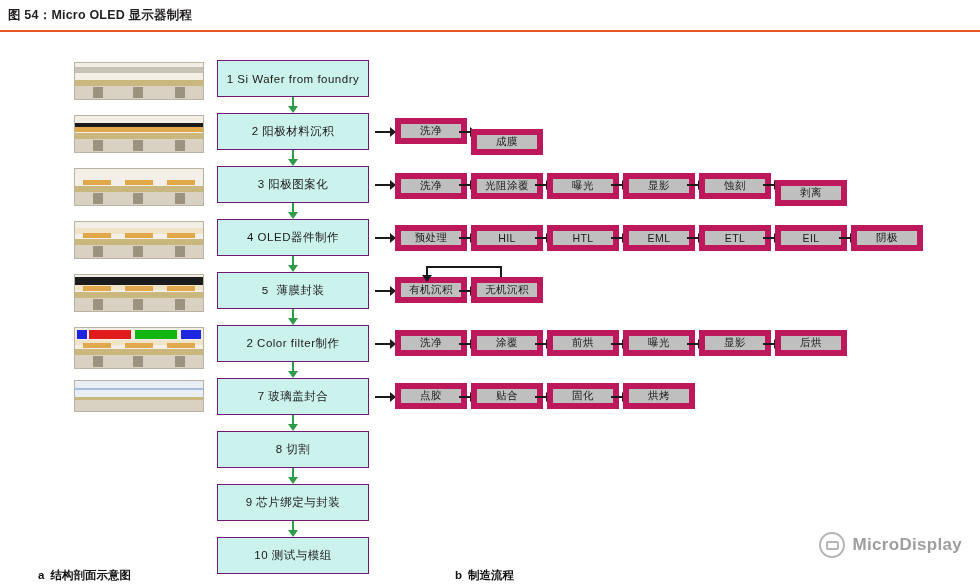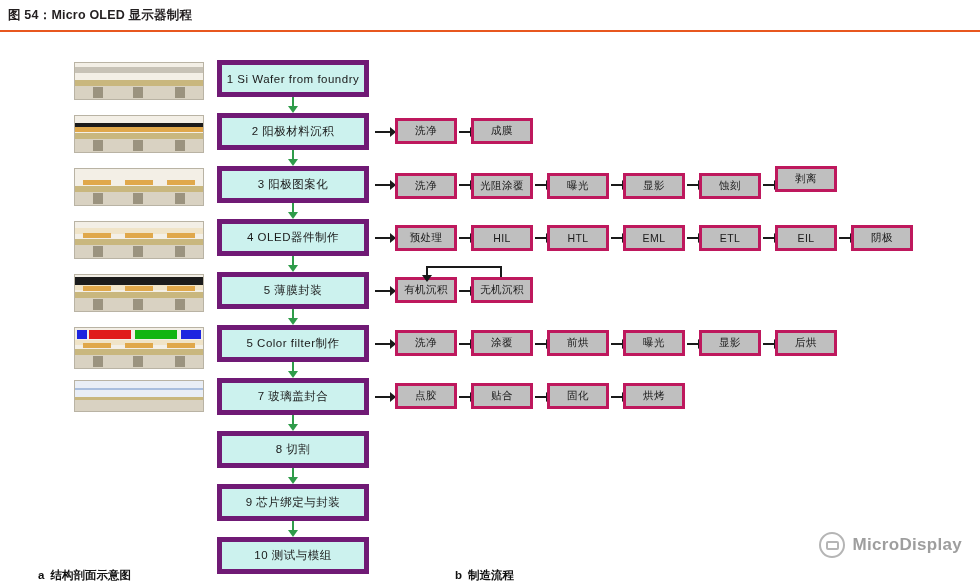--- a/index.html
+++ b/index.html
@@ -92,35 +92,35 @@
   .stack .glass {
     background: #e9eef6;
   }
 
   
   .mainbox {
     position: absolute;
     width: 152px;
     height: 37px;
     background: #ccf2ee;
-    border: 5px solid #701a75;
+    border: 1px solid #701a75;
     box-sizing: border-box;
     display: flex;
     align-items: center;
     justify-content: center;
     font-size: 11.5px;
     color: #1a1a1a;
     letter-spacing: 0.5px;
   }
   .subbox {
     position: absolute;
-    width: 62px;
+    width: 72px;
     height: 26px;
     background: #bfbfbf;
-    border: 3px solid #be185d;
+    border: 6px solid #be185d;
     box-sizing: border-box;
     display: flex;
     align-items: center;
     justify-content: center;
     font-size: 10.5px;
     color: #1a1a1a;
     letter-spacing: 0.4px;
   }
   
   .arrow-down {
@@ -280,54 +280,54 @@
   <div class="layer-full glass" style="top:0; height:20px;"></div>
   <div class="base" style="height:11px; background:#d9d2c2;"></div>
   <div class="layer-full" style="bottom:11px; height:3px; background:#c9b77e; top:auto;"></div>
   <div class="layer-full" style="top:7px; height:2px; background:#a9bede;"></div>
 </div>
 
 <div class="mainbox" style="left:217px; top:60px;">1 Si Wafer from  foundry</div>
 <div class="mainbox" style="left:217px; top:113px;">2 阳极材料沉积</div>
 <div class="mainbox" style="left:217px; top:166px;">3 阳极图案化</div>
 <div class="mainbox" style="left:217px; top:219px;">4 OLED器件制作</div>
-<div class="mainbox" style="left:217px; top:272px;">5  薄膜封装</div>
-<div class="mainbox" style="left:217px; top:325px;">5 Color filter制作</div>
+<div class="mainbox" style="left:217px; top:272px;font-family:Liberation Mono, monospace;">5  薄膜封装</div>
+<div class="mainbox" style="left:217px; top:325px;">2 Color filter制作</div>
 <div class="mainbox" style="left:217px; top:378px;">7 玻璃盖封合</div>
 <div class="mainbox" style="left:217px; top:431px;">8  切割</div>
 <div class="mainbox" style="left:217px; top:484px;">9 芯片绑定与封装</div>
 <div class="mainbox" style="left:217px; top:537px;">10 测试与模组</div>
 
 <div class="arrow-down" style="left:292px; top:97px;  height:9px;"></div>
 <div class="arrow-down" style="left:292px; top:150px; height:9px;"></div>
 <div class="arrow-down" style="left:292px; top:203px; height:9px;"></div>
 <div class="arrow-down" style="left:292px; top:256px; height:9px;"></div>
 <div class="arrow-down" style="left:292px; top:309px; height:9px;"></div>
 <div class="arrow-down" style="left:292px; top:362px; height:9px;"></div>
 <div class="arrow-down" style="left:292px; top:415px; height:9px;"></div>
 <div class="arrow-down" style="left:292px; top:468px; height:9px;"></div>
 <div class="arrow-down" style="left:292px; top:521px; height:9px;"></div>
 
 <div class="arrow-right" style="left:375px; top:131px; width:15px;"></div>
 <div class="subbox" style="left:395px; top:118px;">洗净</div>
 <div class="arrow-right" style="left:459px; top:131px; width:11px;"></div>
-<div class="subbox" style="left:471px; top:118px;">成膜</div>
+<div class="subbox" style="left:471px; top:129px;">成膜</div>
 
 <div class="arrow-right" style="left:375px; top:184px; width:15px;"></div>
 <div class="subbox" style="left:395px; top:173px;">洗净</div>
 <div class="arrow-right" style="left:459px; top:184px; width:11px;"></div>
 <div class="subbox" style="left:471px; top:173px;">光阻涂覆</div>
 <div class="arrow-right" style="left:535px; top:184px; width:11px;"></div>
 <div class="subbox" style="left:547px; top:173px;">曝光</div>
 <div class="arrow-right" style="left:611px; top:184px; width:11px;"></div>
 <div class="subbox" style="left:623px; top:173px;">显影</div>
 <div class="arrow-right" style="left:687px; top:184px; width:11px;"></div>
 <div class="subbox" style="left:699px; top:173px;">蚀刻</div>
 <div class="arrow-right" style="left:763px; top:184px; width:11px;"></div>
-<div class="subbox" style="left:775px; top:166px;">剥离</div>
+<div class="subbox" style="left:775px; top:180px;">剥离</div>
 
 <div class="arrow-right" style="left:375px; top:237px; width:15px;"></div>
 <div class="subbox" style="left:395px; top:225px;">预处理</div>
 <div class="arrow-right" style="left:459px; top:237px; width:11px;"></div>
 <div class="subbox" style="left:471px; top:225px;">HIL</div>
 <div class="arrow-right" style="left:535px; top:237px; width:11px;"></div>
 <div class="subbox" style="left:547px; top:225px;">HTL</div>
 <div class="arrow-right" style="left:611px; top:237px; width:11px;"></div>
 <div class="subbox" style="left:623px; top:225px;">EML</div>
 <div class="arrow-right" style="left:687px; top:237px; width:11px;"></div>

